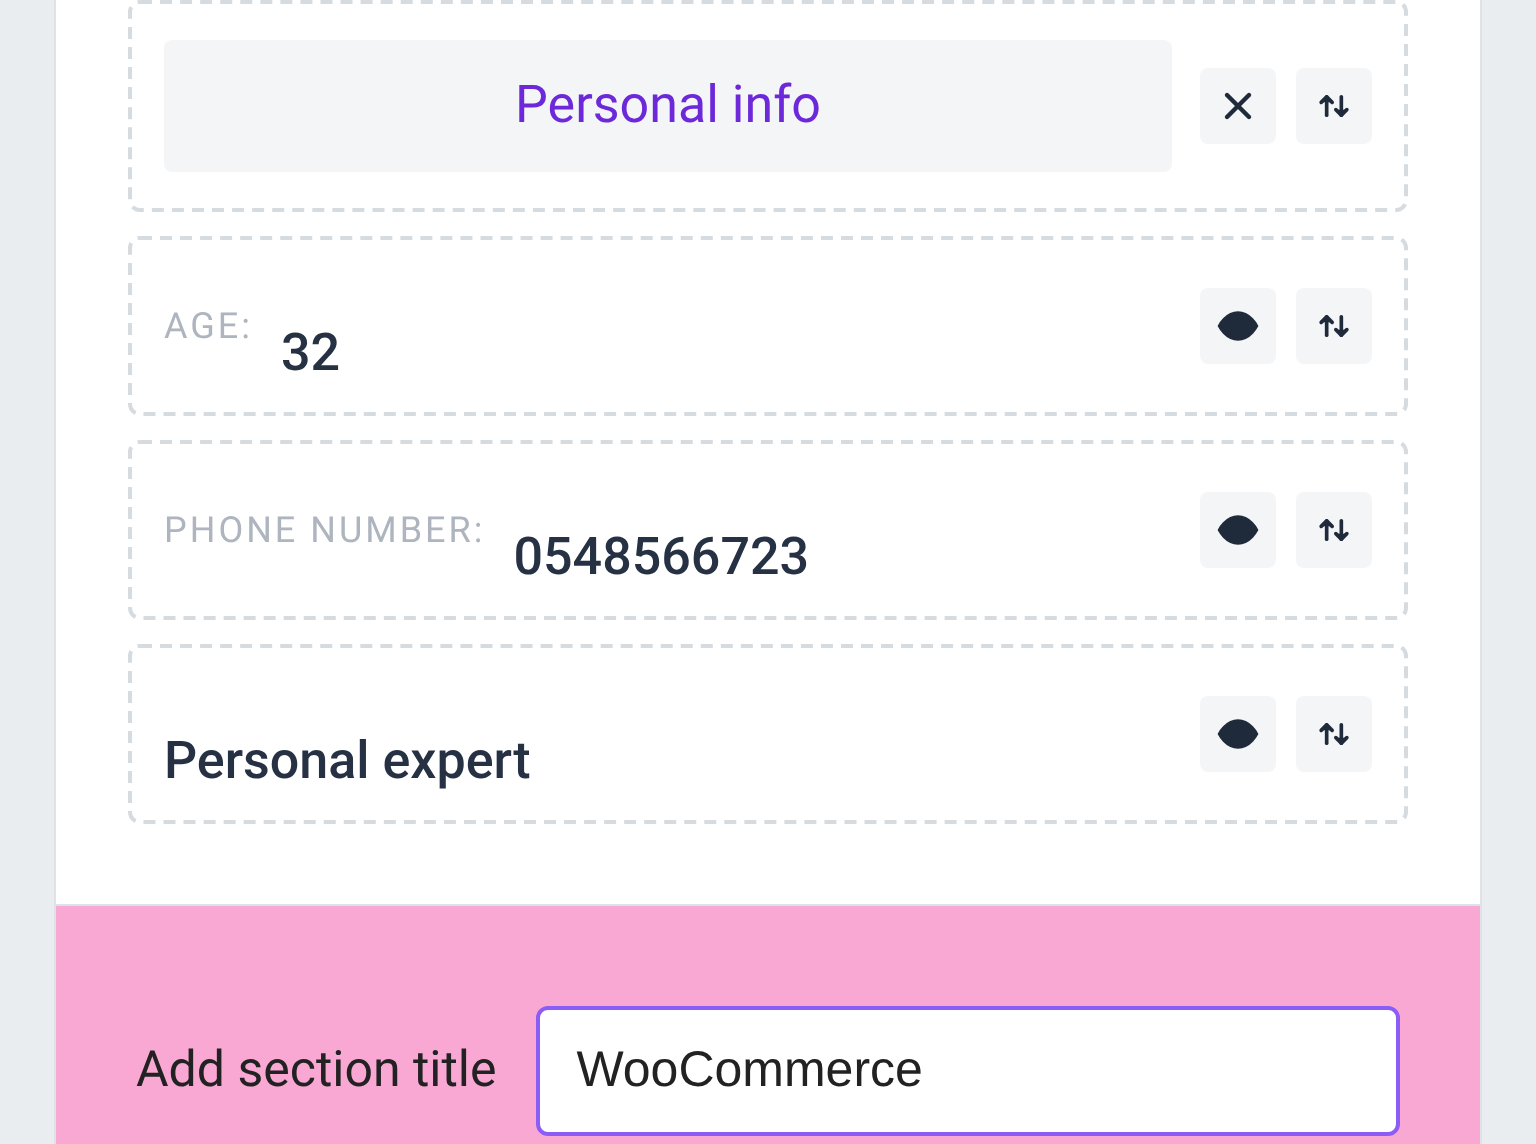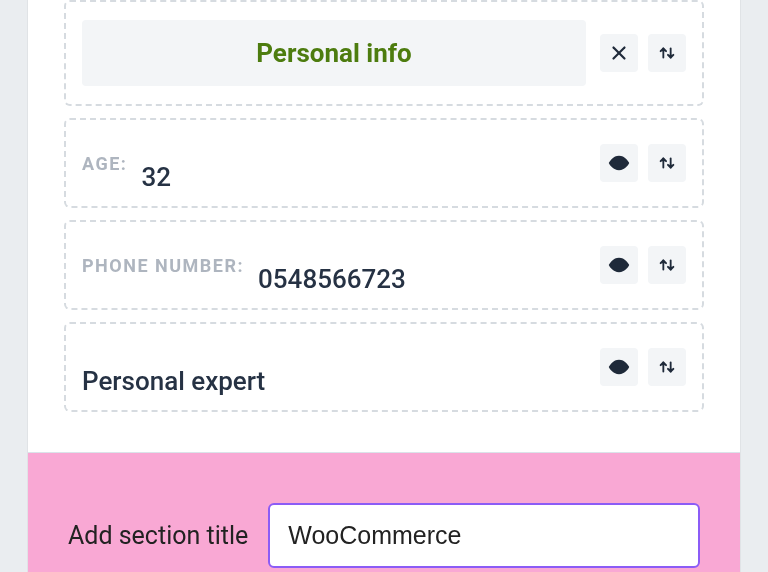--- a/index.html
+++ b/index.html
@@ -39,30 +39,30 @@
 
   .section-card.header-card {
     padding: 18px 16px;
   }
 
   .section-title-band {
     flex: 1;
     background: #f3f5f7;
     text-align: center;
     font-size: 26px;
-    font-weight: 700;
-    color: #4d7c0f;
+    font-weight: 400;
+    color: #6d28d9;
     padding: 18px 10px;
     border-radius: 4px;
   }
 
   .field-row .label {
     font-size: 18px;
     letter-spacing: 1.5px;
-    font-weight: 700;
+    font-weight: 400;
     color: #aeb5bf;
     text-transform: uppercase;
   }
 
   .field-row .value {
     font-size: 26px;
     font-weight: 500;
     color: #263244;
     flex: 1;
     margin-top: 28px;

